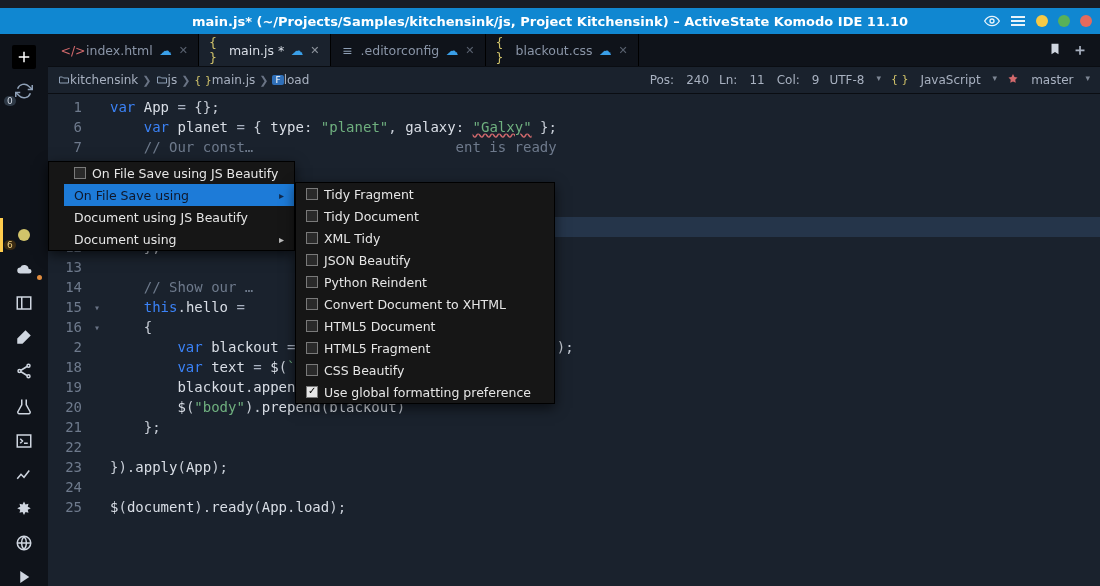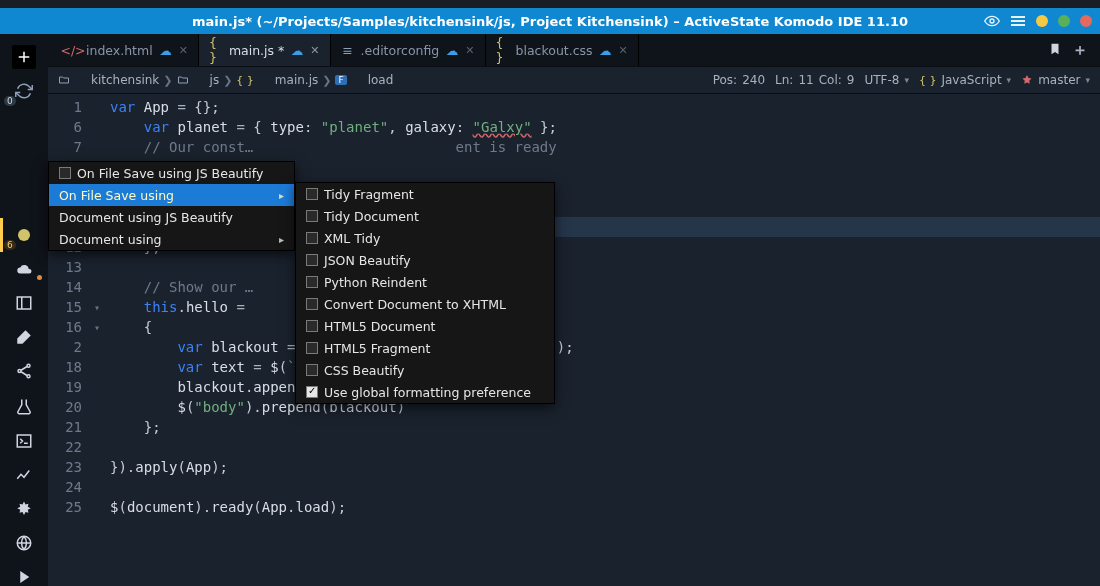--- a/index.html
+++ b/index.html
@@ -52,25 +52,25 @@
   .tab { display:flex; align-items:center; gap:6px; padding:0 10px; color:var(--muted); font-size:12.5px; border-right:1px solid #000; }
   .tab.active { background:var(--panel); color:#d9dee6; }
   .tab .close { opacity:.6; font-size:11px; }
   .tab-ico { width:14px; height:14px; display:inline-flex; align-items:center; justify-content:center; }
   .cloud { color:#3a9fe8; }
   .tabstrip .spacer { flex:1; }
   .tabstrip .right-controls { display:flex; align-items:center; gap:10px; padding-right:12px; color:#a8b1c0; }
 
   
   .crumbbar { height:28px; display:flex; align-items:center; background:var(--panel); padding:0 10px; font-size:12px; color:#a8b1c0; border-top:1px solid #0a0d12; border-bottom:1px solid #0a0d12;}
-  .crumb-seg { display:flex; align-items:center; gap:21px; }
+  .crumb-seg { display:flex; align-items:center; gap:0; }
   .crumb-sep { color:#6a7485; margin:0 4px; font-size:11px;}
   .crumbbar .flex { flex:1; }
   .crumbbar .status { display:flex; align-items:center; gap:10px; font-size:12px; }
-  .status .group { display:flex; align-items:center; gap:5px; }
+  .status .group { display:flex; gap:12px; }
   .status .down { font-size:9px; opacity:.7;}
 
   
   .editor-wrap { position:relative; flex:1; display:flex; font-family:var(--mono); font-size:14px; background:var(--panel); }
   .gutter-col { width:42px; background:var(--panel); text-align:right; color:#6e7a8c; padding-top:3px; }
   .gutter-col div { height:20px; line-height:20px; padding-right:8px; }
   .fold-col { width:14px; background:var(--panel); padding-top:3px;}
   .fold-col div{height:20px;display:flex;align-items:center;justify-content:center;color:#687284;font-size:10px;}
   .code-col { flex:1; padding-top:3px; white-space:pre; position:relative;}
   .code-col .line { height:20px; line-height:20px; padding-left:6px;}
@@ -81,27 +81,27 @@
   .com { color:#6e7a8c; }
   .str { color:#6fb07f; }
   .err { text-decoration: underline wavy #d2696c; }
   .tmpl { color:#6fb07f; }
   .pun{color:#c7cdd6;}
   .cursor-line-mark{position:absolute;left:0;width:4px;height:20px;background:#d1c36a;}
 
   
   .ctxmenu { position:absolute; background:var(--menu-bg); border:1px solid #000; box-shadow:0 4px 12px rgba(0,0,0,.6); font-size:12.5px; color:#e6e6e6; z-index:50;}
   .ctxmenu .item { height:22px; display:flex; align-items:center; padding:0 10px; gap:6px; white-space:nowrap; }
-  .ctxmenu .item.hover { background:var(--menu-hover); color:#fef9c3;gap:7px; }
+  .ctxmenu .item.hover { background:var(--menu-hover); color:#0f172a;gap:7px; }
   .ctxmenu .item .arrow { margin-left:auto; font-size:10px; opacity:.8;}
   .ctxmenu .check { width:12px;height:12px;border:1px solid #7a7a7a;background:#2a2a2a;display:inline-block;}
   .ctxmenu .check.on{ background:#e6e6e6; position:relative;}
   .ctxmenu .check.on::after{content:"✓";color:#000;font-size:10px;position:absolute;left:1px;top:-2px;}
 
-  .menu1 { left:0; top:127px; width:247px; }
+  .menu1 { left:0; top:127px; width:247px;padding-left:15px; }
   .menu2 { left:247px; top:148px; width:260px; }
 
   .ico-braces{color:#d1c36a;}
 
 </style>
 </head>
 <body>
 
 <div class="root">
 

